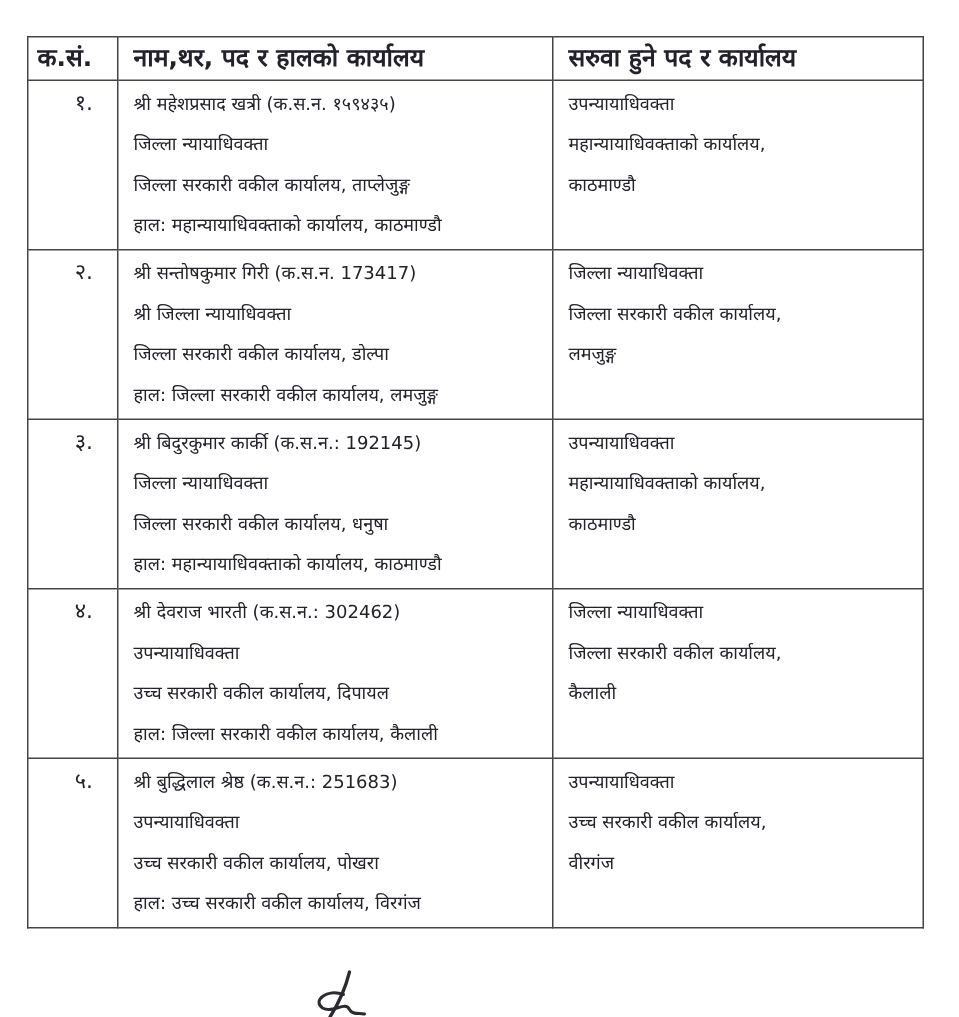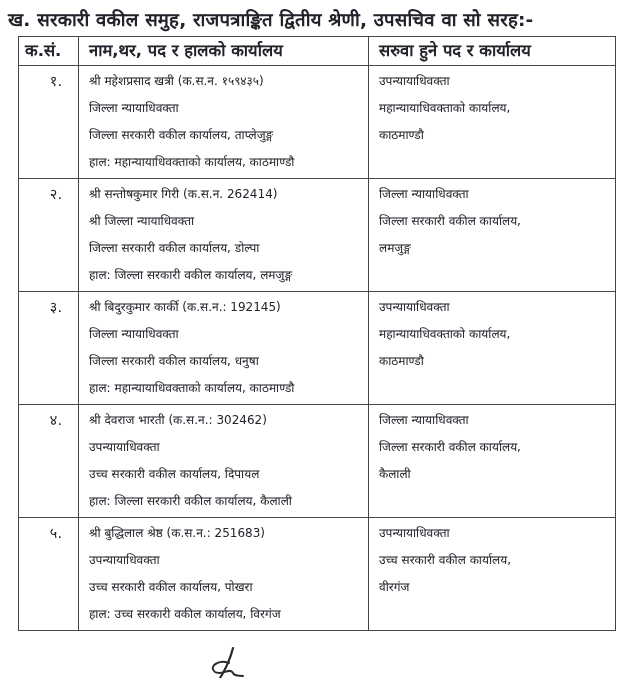--- a/index.html
+++ b/index.html
@@ -15,21 +15,21 @@
     color:var(--text);
     overflow:hidden;
   }
   .page{position:relative;width:639px;height:678px;background:var(--paper);}
   .doc-title{
     position:absolute;left:8px;top:6px;width:620px;
     font-size:18.5px;font-weight:bold;letter-spacing:.2px;
     white-space:nowrap;
   }
   table.transfer{
-    position:absolute;left:18px;top:36px;
+    position:absolute;left:18px;top:24px;
     border-collapse:collapse;table-layout:fixed;width:597px;
   }
   table.transfer th,table.transfer td{
     border:1.6px solid var(--border);
     vertical-align:top;text-align:left;
     padding:2px 6px 2px 10px;
   }
   table.transfer thead th{
     height:23px;font-size:16.5px;font-weight:bold;line-height:24px;
   }
@@ -44,21 +44,20 @@
   td.transfer-cell .line{white-space:normal;}
   .signature{
     position:absolute;left:200px;top:643px;width:60px;height:35px;
   }
 </style>
 </head>
 <body>
 
 <div class="page">
 
-  <div class="doc-title">ख. सरकारी वकील समुह, राजपत्राङ्कित द्वितीय श्रेणी, उपसचिव वा सो सरह:-</div>
 
   <table class="transfer">
     <colgroup>
       <col style="width:60px">
       <col style="width:290px">
       <col style="width:247px">
     </colgroup>
     <thead>
       <tr>
         <th class="sn-h">क.सं.</th>
@@ -77,21 +76,21 @@
           </td>
           <td class="transfer-cell">
             <div class="line">उपन्यायाधिवक्ता</div>
             <div class="line">महान्यायाधिवक्ताको कार्यालय,</div>
             <div class="line">काठमाण्डौ</div>
           </td>
         </tr>
         <tr>
           <td class="sn">२.</td>
           <td class="current-cell">
-            <div class="line">श्री सन्तोषकुमार गिरी (क.स.न. 262414)</div>
+            <div class="line">श्री सन्तोषकुमार गिरी (क.स.न. 173417)</div>
             <div class="line">श्री जिल्ला न्यायाधिवक्ता</div>
             <div class="line">जिल्ला सरकारी वकील कार्यालय, डोल्पा</div>
             <div class="line">हाल: जिल्ला सरकारी वकील कार्यालय, लमजुङ्ग</div>
           </td>
           <td class="transfer-cell">
             <div class="line">जिल्ला न्यायाधिवक्ता</div>
             <div class="line">जिल्ला सरकारी वकील कार्यालय,</div>
             <div class="line">लमजुङ्ग</div>
           </td>
         </tr>

